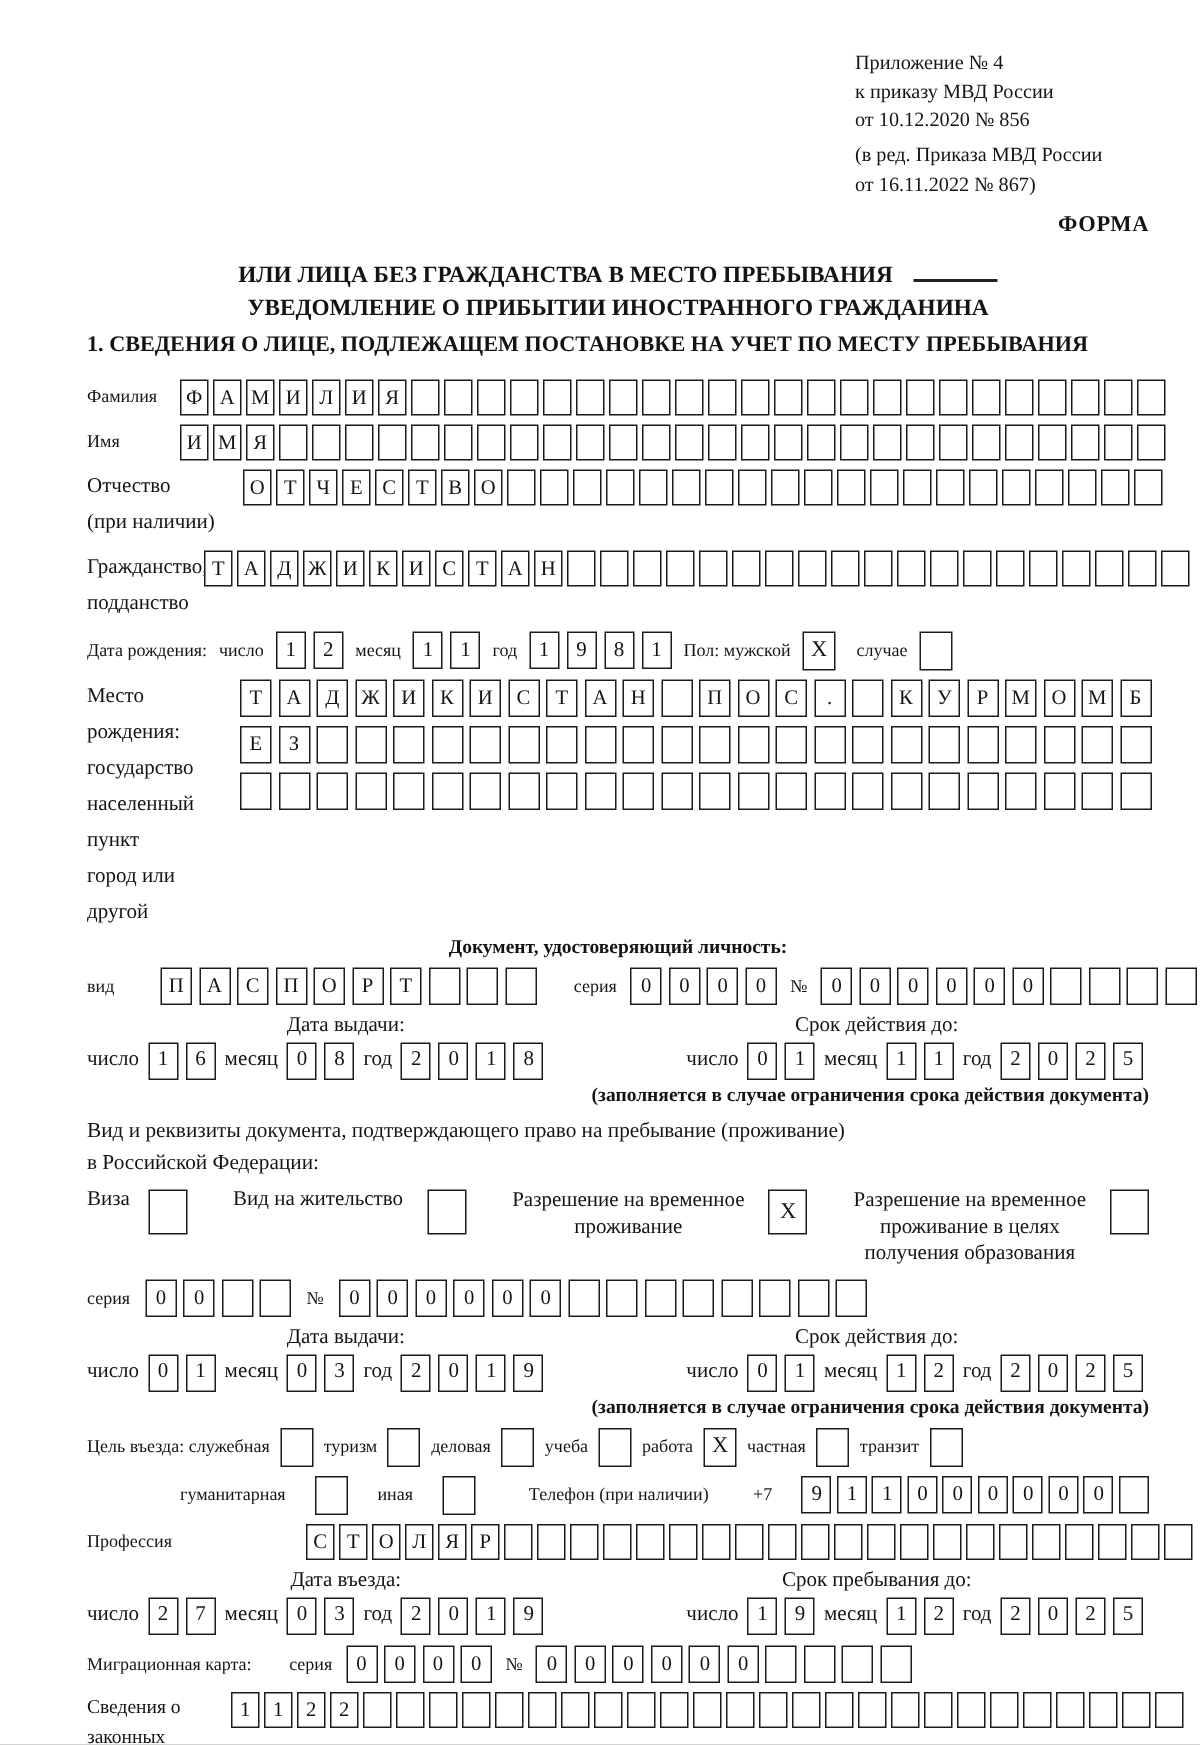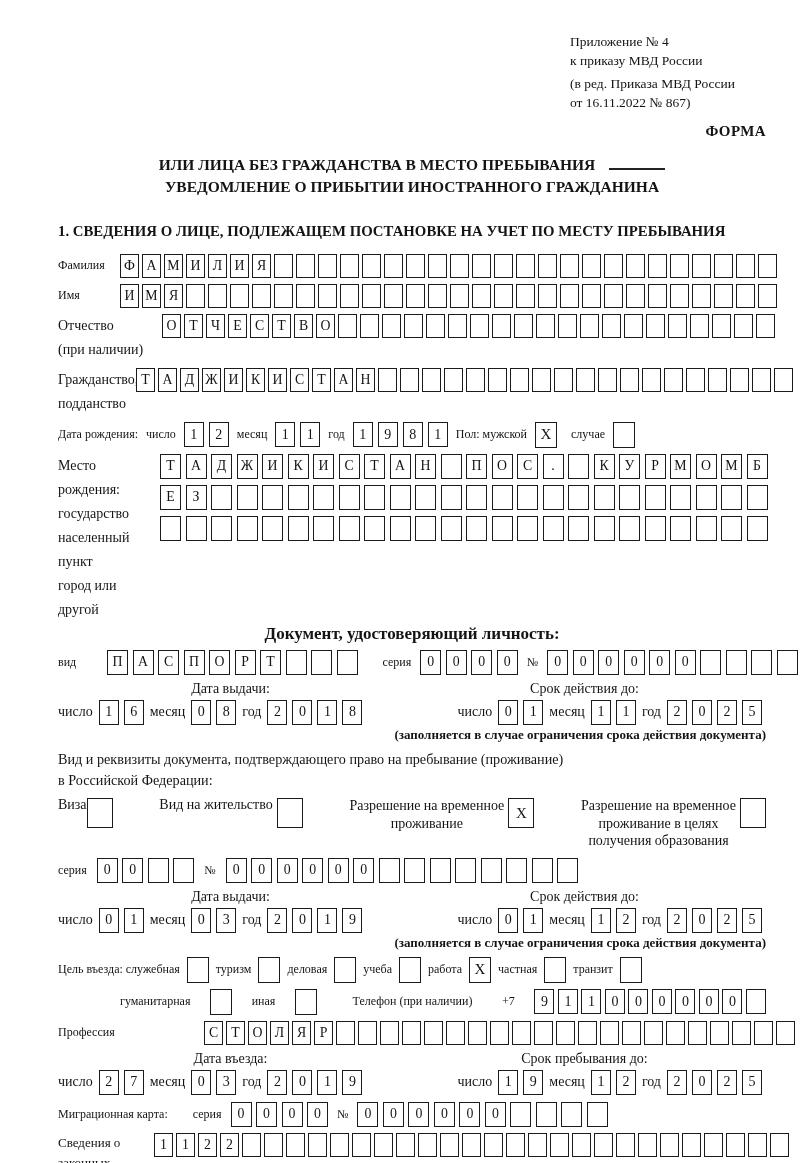--- a/index.html
+++ b/index.html
@@ -6,21 +6,21 @@
   body{width:800px;height:1163px;background:#fff;font-family:"Liberation Serif","DejaVu Serif",serif;color:#141414;overflow:hidden;}
   .page{box-sizing:border-box;width:800px;height:1163px;padding:32px 34px 0 58px;background:#fff;}
 
   .appendix{width:196px;margin-left:auto;font-size:13.5px;line-height:1.42;}
   .appendix .gap{margin-top:4px;}
   .forma{margin-top:10px;text-align:right;font-weight:bold;font-size:15px;letter-spacing:.4px;}
 
   .title{margin-top:14px;text-align:center;font-weight:bold;font-size:15.5px;line-height:1.45;}
   .blank-line{display:inline-block;width:56px;border-bottom:2.4px solid #222;margin-left:14px;height:12px;}
 
-  .sect{margin-top:24px;margin-bottom:14px;font-weight:bold;font-size:14.8px;}
+  .sect{margin-top:4px;margin-bottom:14px;font-weight:bold;font-size:14.8px;}
 
   .row{display:flex;align-items:center;margin-bottom:6px;}
   .row.top{align-items:flex-start;}
   .lbl{flex:none;font-size:12px;}
   .lbl-col{flex:none;font-size:14px;}
   .lbl-col div{line-height:24px;}
   .w62{width:62px;}
   .w104{width:104px;}
   .w78{width:78px;}
   .w100{width:100px;line-height:24.5px;}
@@ -32,42 +32,43 @@
   .cell{box-sizing:border-box;flex:none;width:19px;height:24px;border:1.7px solid #1b1b1b;display:flex;align-items:center;justify-content:center;font-size:13.8px;background:#fff;}
   .cells.wide{gap:4.5px;}
   .cells.wide .cell{width:21px;height:25px;}
   .cells.date{gap:5px;}
   .cells.date .cell{width:20px;height:25px;font-size:14px;}
   .cells-col{display:flex;flex-direction:column;gap:6px;}
 
   .checkbox{box-sizing:border-box;flex:none;display:inline-flex;width:22px;height:26px;border:1.8px solid #1b1b1b;align-items:center;justify-content:center;font-size:15px;background:#fff;}
   .checkbox.big{width:26px;height:30px;margin-top:1px;}
 
-  .center-bold{text-align:center;font-weight:bold;font-size:17px;margin:2px 0 6px;}
+  .center-bold{text-align:center;font-weight:bold;font-size:13px;margin:2px 0 6px;}
   .hdr2{display:flex;font-size:14px;margin:3px 0 3px;}
   .hdr2 .l{width:345px;text-align:center;}
   .hdr2 .r{flex:1;text-align:center;}
   .drow{display:flex;justify-content:space-between;align-items:center;margin-bottom:2px;padding-right:4px;}
   .dg{display:flex;align-items:center;gap:6px;font-size:14px;}
   .note-r{font-size:13px;text-align:right;margin:1px 0 6px;font-weight:bold;}
   .para{font-size:14.2px;line-height:1.5;}
 
   .permits{display:flex;justify-content:space-between;align-items:flex-start;margin:6px 0 8px;}
-  .permit{display:flex;align-items:flex-start;gap:4px;font-size:14px;}
+  .permit{display:flex;align-items:flex-start;gap:16px;font-size:14px;}
   .plabel{text-align:center;line-height:17.5px;} .ml10{margin-left:10px;} .ml16{margin-left:16px;}
   .ind{margin-left:62px;}
 </style>
 </head>
 <body>
 
 <div class="page">
 
   <div class="appendix">
     <div>Приложение № 4</div>
     <div>к приказу МВД России</div>
+    <div>от 10.12.2020 № 856</div>
     <div class="gap">(в ред. Приказа МВД России</div>
     <div>от 16.11.2022 № 867)</div>
   </div>
 
   <div class="forma">ФОРМА</div>
 
   <div class="title">
     <div><span>ИЛИ ЛИЦА БЕЗ ГРАЖДАНСТВА В МЕСТО ПРЕБЫВАНИЯ</span><span class="blank-line"></span></div>
     <div>УВЕДОМЛЕНИЕ О ПРИБЫТИИ ИНОСТРАННОГО ГРАЖДАНИНА</div>
   </div>

